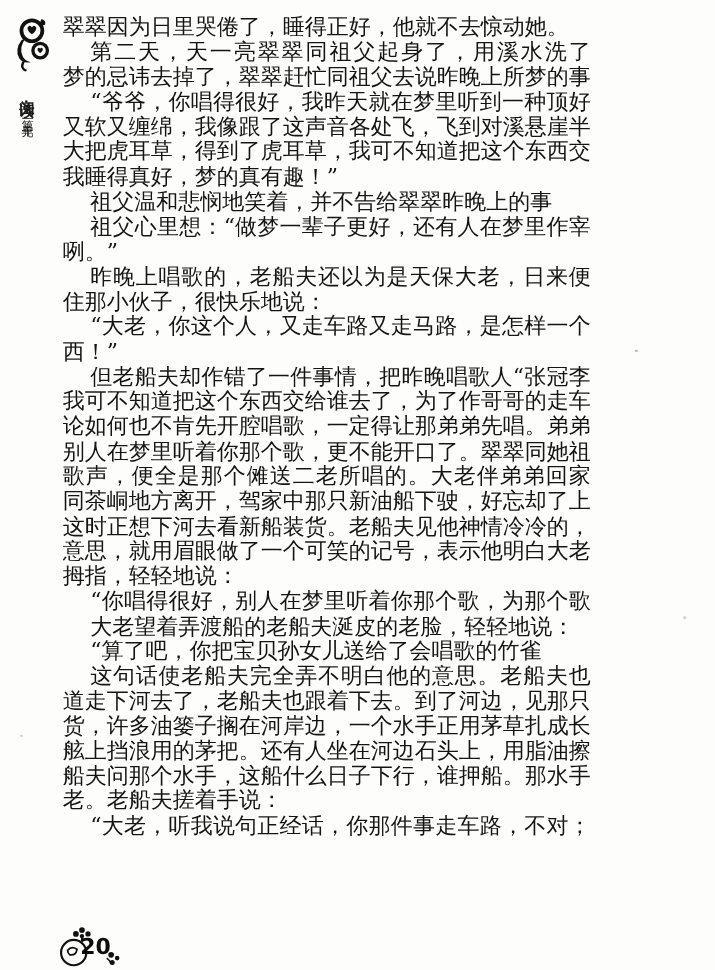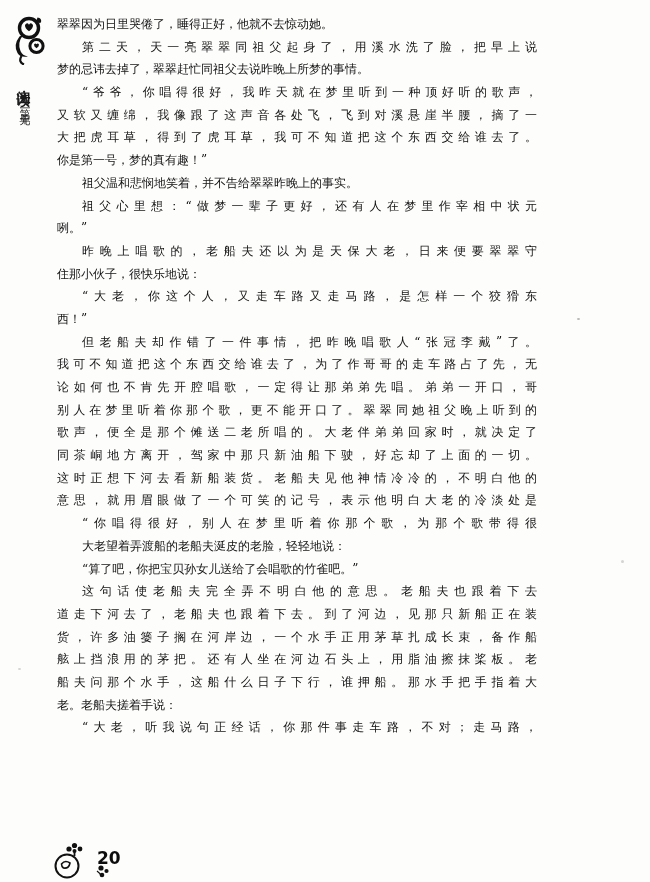--- a/index.html
+++ b/index.html
@@ -22,38 +22,37 @@
   }
   .section-label .main{font-size:14px;font-weight:bold;letter-spacing:2px;}
   .section-label .sep{font-size:12px;font-weight:bold;padding:1px 0;}
   .section-label .sub{font-size:11px;letter-spacing:2px;}
   
   .body-text{
     position:absolute;left:57px;top:13px;width:480px;
   }
   .line{
     height:22.7px;line-height:22.7px;
-    font-size:12px;
+    font-size:20px;
     text-align:left;
     white-space:normal;
     overflow:hidden;
   }
   .line.fill{text-align:justify;text-align-last:justify;}
   .line.indent{text-indent:25px;}
   
   .footer-mark{
     position:absolute;left:52px;top:841px;width:64px;height:40px;
   }
   .footer-mark svg{position:absolute;left:0;top:0;}
   .page-number{
     position:absolute;left:21px;top:7px;
     font-family:"DejaVu Sans", sans-serif;
-    font-weight:bold;font-size:17px;color:#0d0d0d;
+    font-weight:bold;font-size:20px;color:#0d0d0d;
     letter-spacing:0px;
-    margin-left:24px;
   }
   
   .speck{position:absolute;border-radius:50%;background:#b9b9b9;}
   .speck.s1{left:577px;top:318px;width:3px;height:2px;}
   .speck.s2{left:621px;top:560px;width:3px;height:3px;opacity:.6;}
   .speck.s3{left:18px;top:668px;width:3px;height:2px;opacity:.6;}
 </style>
 </head>
 <body>
 
@@ -75,36 +74,37 @@
     <span class="main">阅读</span><span class="sep">·</span><span class="sub">第一单元</span>
   </div>
 
   <main class="body-text">
       <div class="line">翠翠因为日里哭倦了，睡得正好，他就不去惊动她。</div>
       <div class="line indent fill">第二天，天一亮翠翠同祖父起身了，用溪水洗了脸，把早上说</div>
       <div class="line">梦的忌讳去掉了，翠翠赶忙同祖父去说昨晚上所梦的事情。</div>
       <div class="line indent fill">“爷爷，你唱得很好，我昨天就在梦里听到一种顶好听的歌声，</div>
       <div class="line fill">又软又缠绵，我像跟了这声音各处飞，飞到对溪悬崖半腰，摘了一</div>
       <div class="line fill">大把虎耳草，得到了虎耳草，我可不知道把这个东西交给谁去了。</div>
-      <div class="line">你是第一号，梦的真有趣！”</div>
+      <div class="line">我睡得真好，梦的真有趣！”</div>
       <div class="line indent">祖父温和悲悯地笑着，并不告给翠翠昨晚上的事实。</div>
       <div class="line indent fill">祖父心里想：“做梦一辈子更好，还有人在梦里作宰相中状元</div>
       <div class="line">咧。”</div>
       <div class="line indent fill">昨晚上唱歌的，老船夫还以为是天保大老，日来便要翠翠守</div>
       <div class="line">住那小伙子，很快乐地说：</div>
       <div class="line indent fill">“大老，你这个人，又走车路又走马路，是怎样一个狡猾东</div>
       <div class="line">西！”</div>
       <div class="line indent fill">但老船夫却作错了一件事情，把昨晚唱歌人“张冠李戴”了。</div>
       <div class="line fill">我可不知道把这个东西交给谁去了，为了作哥哥的走车路占了先，无</div>
       <div class="line fill">论如何也不肯先开腔唱歌，一定得让那弟弟先唱。弟弟一开口，哥</div>
       <div class="line fill">别人在梦里听着你那个歌，更不能开口了。翠翠同她祖父晚上听到的</div>
       <div class="line fill">歌声，便全是那个傩送二老所唱的。大老伴弟弟回家时，就决定了</div>
       <div class="line fill">同茶峒地方离开，驾家中那只新油船下驶，好忘却了上面的一切。</div>
       <div class="line fill">这时正想下河去看新船装货。老船夫见他神情冷冷的，不明白他的</div>
       <div class="line fill">意思，就用眉眼做了一个可笑的记号，表示他明白大老的冷淡处是</div>
+      <div class="line">拇指，轻轻地说：</div>
       <div class="line indent fill">“你唱得很好，别人在梦里听着你那个歌，为那个歌带得很</div>
       <div class="line indent">大老望着弄渡船的老船夫涎皮的老脸，轻轻地说：</div>
       <div class="line indent">“算了吧，你把宝贝孙女儿送给了会唱歌的竹雀吧。”</div>
       <div class="line indent fill">这句话使老船夫完全弄不明白他的意思。老船夫也跟着下去</div>
       <div class="line fill">道走下河去了，老船夫也跟着下去。到了河边，见那只新船正在装</div>
       <div class="line fill">货，许多油篓子搁在河岸边，一个水手正用茅草扎成长束，备作船</div>
       <div class="line fill">舷上挡浪用的茅把。还有人坐在河边石头上，用脂油擦抹桨板。老</div>
       <div class="line fill">船夫问那个水手，这船什么日子下行，谁押船。那水手把手指着大</div>
       <div class="line">老。老船夫搓着手说：</div>
       <div class="line indent fill">“大老，听我说句正经话，你那件事走车路，不对；走马路，</div>

